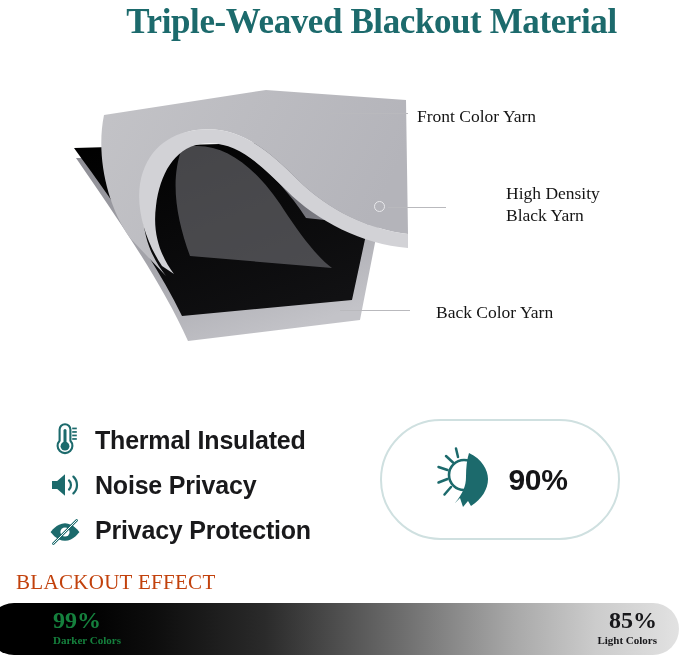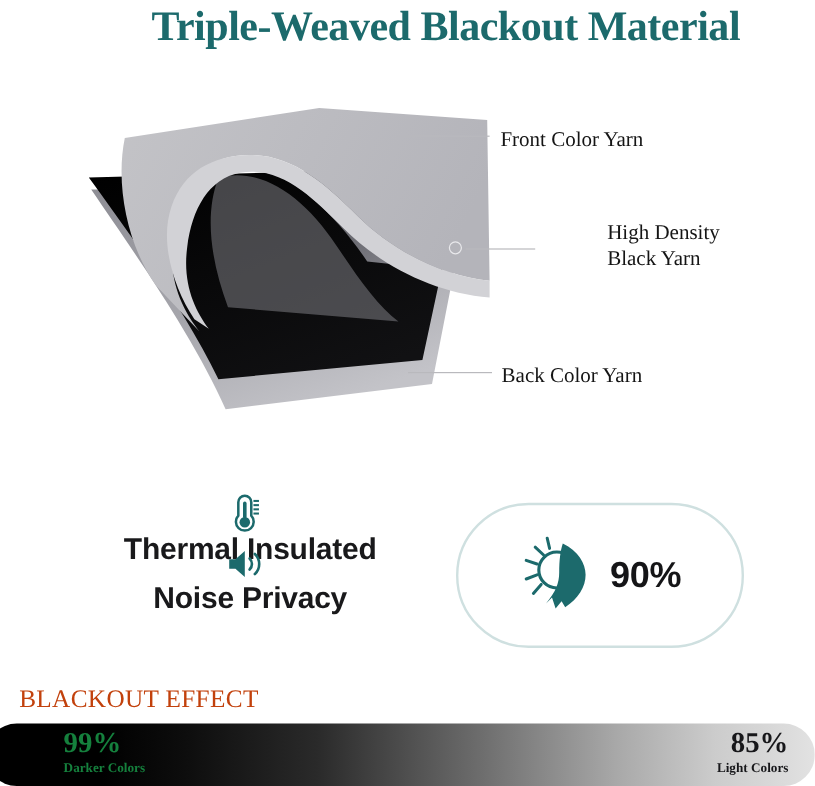--- a/index.html
+++ b/index.html
@@ -55,21 +55,21 @@
   .lbl {
     position: absolute;
     font-family: "Liberation Serif", serif;
     font-size: 17.5px;
     color: #151515;
     white-space: nowrap;
     line-height: 1.28;
   }
   .lbl-front { left: 417px; top: 105px; }
   .lbl-hd    { left: 506px; top: 182px; }
-  .lbl-back  { left: 418px; top: 301px; }
+  .lbl-back  { left: 436px; top: 301px; }
 
   .marker-dot {
     position: absolute;
     left: 374px;
     top: 201px;
     width: 11px;
     height: 11px;
     border: 1.6px solid #e9e9ec;
     border-radius: 50%;
     background: transparent;
@@ -78,23 +78,22 @@
 
   
   .features {
     position: absolute;
     left: 44px;
     top: 410px;
     width: 320px;
   }
   .feature-row {
     display: flex;
-    align-items: center;
+    align-items: flex-end;
     height: 45px;
-    flex-direction: column;
   }
   .feature-ico {
     width: 42px;
     min-width: 42px;
     display: flex;
     align-items: center;
     justify-content: center;
   }
   .feature-ico svg { display: block; }
   .feature-txt {
@@ -296,20 +295,31 @@
     <span class="feature-ico">
       <svg width="32" height="30" viewBox="0 0 32 30" xmlns="http://www.w3.org/2000/svg">
         <path d="M3 11h5.2L16 4.2v21.6L8.2 19H3z" fill="#1c6a6c"></path>
         <path d="M20 10.4a6.4 6.4 0 0 1 0 9.2" fill="none" stroke="#1c6a6c" stroke-width="2.2" stroke-linecap="round"></path>
         <path d="M24.4 6.6a11.6 11.6 0 0 1 0 16.8" fill="none" stroke="#1c6a6c" stroke-width="2.2" stroke-linecap="round"></path>
       </svg>
     </span>
     <span class="feature-txt">Noise Privacy</span>
   </div>
 
+  <div class="feature-row">
+    <span class="feature-ico">
+      <svg width="34" height="26" viewBox="0 0 34 26" xmlns="http://www.w3.org/2000/svg">
+        <path d="M17 4.2C8.6 4.2 2.6 13 2.6 13S8.6 21.8 17 21.8 31.4 13 31.4 13 25.4 4.2 17 4.2z" fill="#1c6a6c"></path>
+        <circle cx="17" cy="13" r="4.6" fill="#ffffff"></circle>
+        <path d="M5.4 24.6L28.6 1.4" stroke="#1c6a6c" stroke-width="2.6" stroke-linecap="round"></path>
+        <path d="M5.4 24.6L28.6 1.4" stroke="#ffffff" stroke-width="1.0" stroke-linecap="round"></path>
+      </svg>
+    </span>
+    <span class="feature-txt">Privacy Protection</span>
+  </div>
 </div>
 
 <div class="pill">
   <span class="pill-ico">
     <svg width="70" height="68" viewBox="0 0 70 68" xmlns="http://www.w3.org/2000/svg">
       <g stroke="#1c6a6c" stroke-width="2.5" stroke-linecap="round" fill="none">
         <path d="M20 16.5 L13 10"></path>
         <path d="M14.5 24 L5.5 21"></path>
         <path d="M14.5 33 L5.5 36.5"></path>
         <path d="M18 41 L11.5 48.5"></path>

